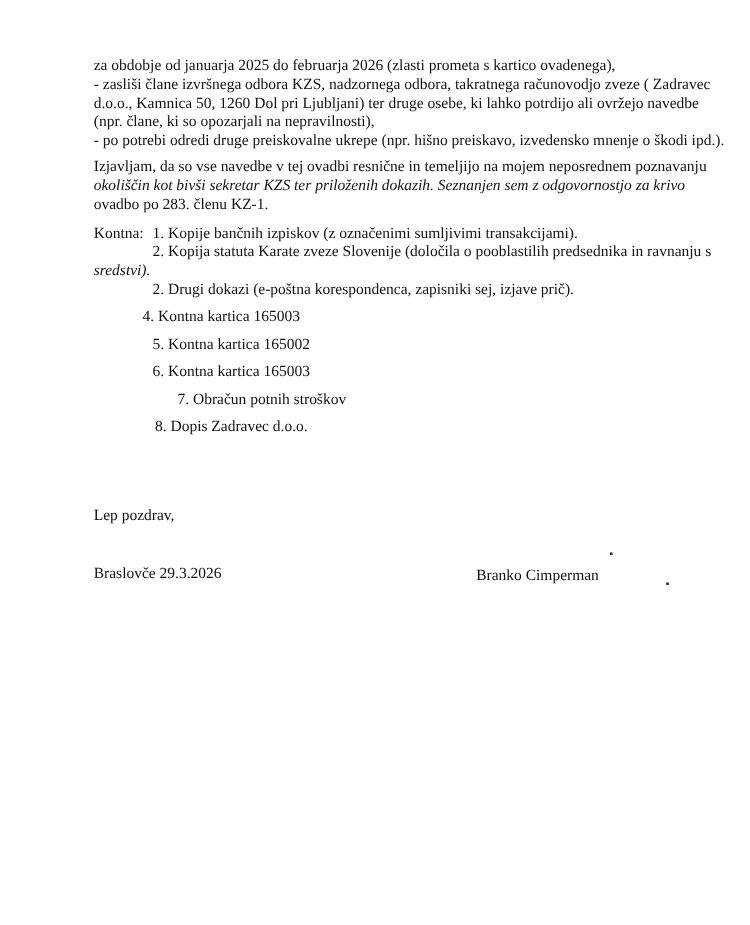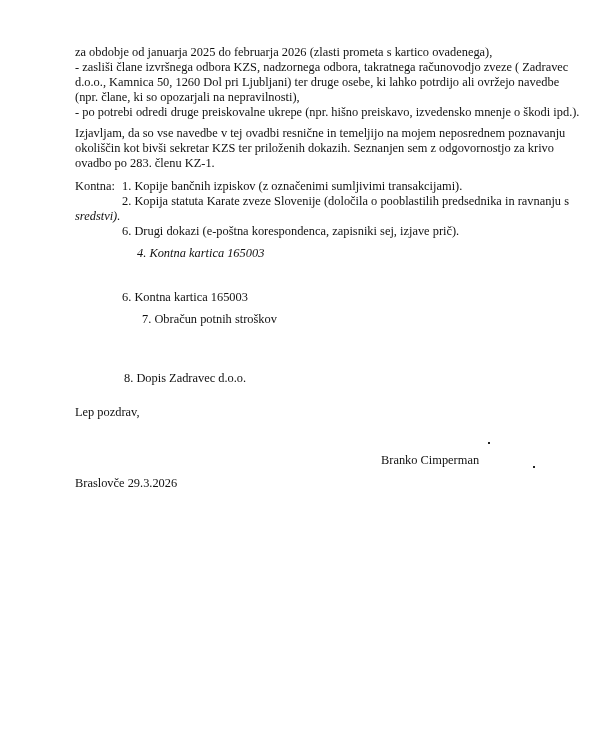--- a/index.html
+++ b/index.html
@@ -39,32 +39,33 @@
 
 <div class="page">
 
   <div class="line" style="left:75px; top:45px;">za obdobje od januarja 2025 do februarja 2026 (zlasti prometa s kartico ovadenega),</div>
   <div class="line" style="left:75px; top:60px;">- zasliši člane izvršnega odbora KZS, nadzornega odbora,  takratnega računovodjo zveze ( Zadravec</div>
   <div class="line" style="left:75px; top:75px;">d.o.o., Kamnica 50, 1260 Dol pri Ljubljani) ter druge osebe, ki lahko potrdijo ali ovržejo navedbe</div>
   <div class="line" style="left:75px; top:90px;">(npr. člane, ki so opozarjali na nepravilnosti),</div>
   <div class="line" style="left:75px; top:105px;">- po potrebi odredi druge preiskovalne ukrepe (npr. hišno preiskavo, izvedensko mnenje o škodi ipd.).</div>
 
   <div class="line" style="left:75px; top:126px;text-align:right;">Izjavljam, da so vse navedbe v tej ovadbi resnične in temeljijo na mojem neposrednem poznavanju</div>
-  <div class="line" style="left:75px; top:141px;">okoliščin kot bivši sekretar KZS ter priloženih dokazih. Seznanjen sem z odgovornostjo za krivo</div>
+  <div class="line" style="left:75px; top:141px;font-style:italic;">okoliščin kot bivši sekretar KZS ter priloženih dokazih. Seznanjen sem z odgovornostjo za krivo</div>
   <div class="line" style="left:75px; top:156px;">ovadbo po 283. členu KZ-1.</div>
 
   <div class="line" style="left:75px; top:179px;">Kontna:</div>
   <div class="line" style="left:122px; top:179px;">1. Kopije bančnih izpiskov (z označenimi sumljivimi transakcijami).</div>
   <div class="line" style="left:122px; top:194px;">2. Kopija statuta Karate zveze Slovenije (določila o pooblastilih predsednika in ravnanju s</div>
   <div class="line" style="left:75px; top:209px;font-style:italic;">sredstvi).</div>
-  <div class="line" style="left:122px; top:224px;">6. Drugi dokazi (e-poštna korespondenca, zapisniki sej, izjave prič).</div>
-  <div class="line" style="left:137px; top:246px;font-style:italic;">4. Kontna kartica 165003</div>
+  <div class="line" style="left:122px; top:224px;">2. Drugi dokazi (e-poštna korespondenca, zapisniki sej, izjave prič).</div>
+  <div class="line" style="left:114px; top:246px;">4. Kontna kartica 165003</div>
+  <div class="line" style="left:122px; top:268px;">5. Kontna kartica 165002</div>
   <div class="line" style="left:122px; top:290px;">6. Kontna kartica 165003</div>
   <div class="line" style="left:122px; top:312px;margin-left:20px;">7. Obračun potnih stroškov</div>
-  <div class="line" style="left:124px; top:334px;margin-top:37px;">8. Dopis Zadravec d.o.o.</div>
+  <div class="line" style="left:124px; top:334px;">8. Dopis Zadravec d.o.o.</div>
 
   <div class="line" style="left:75px; top:405px;">Lep pozdrav,</div>
-  <div class="line" style="left:75px; top:476px;">Braslovče 29.3.2026</div>
+  <div class="line" style="left:75px; top:451px;">Braslovče 29.3.2026</div>
   <div class="line" style="left:381px; top:453px;">Branko Cimperman</div>
 
   <div class="dot" style="left:488px; top:442px;"></div>
   <div class="dot" style="left:533px; top:466px;"></div>
 </div>
 
 </body></html>

